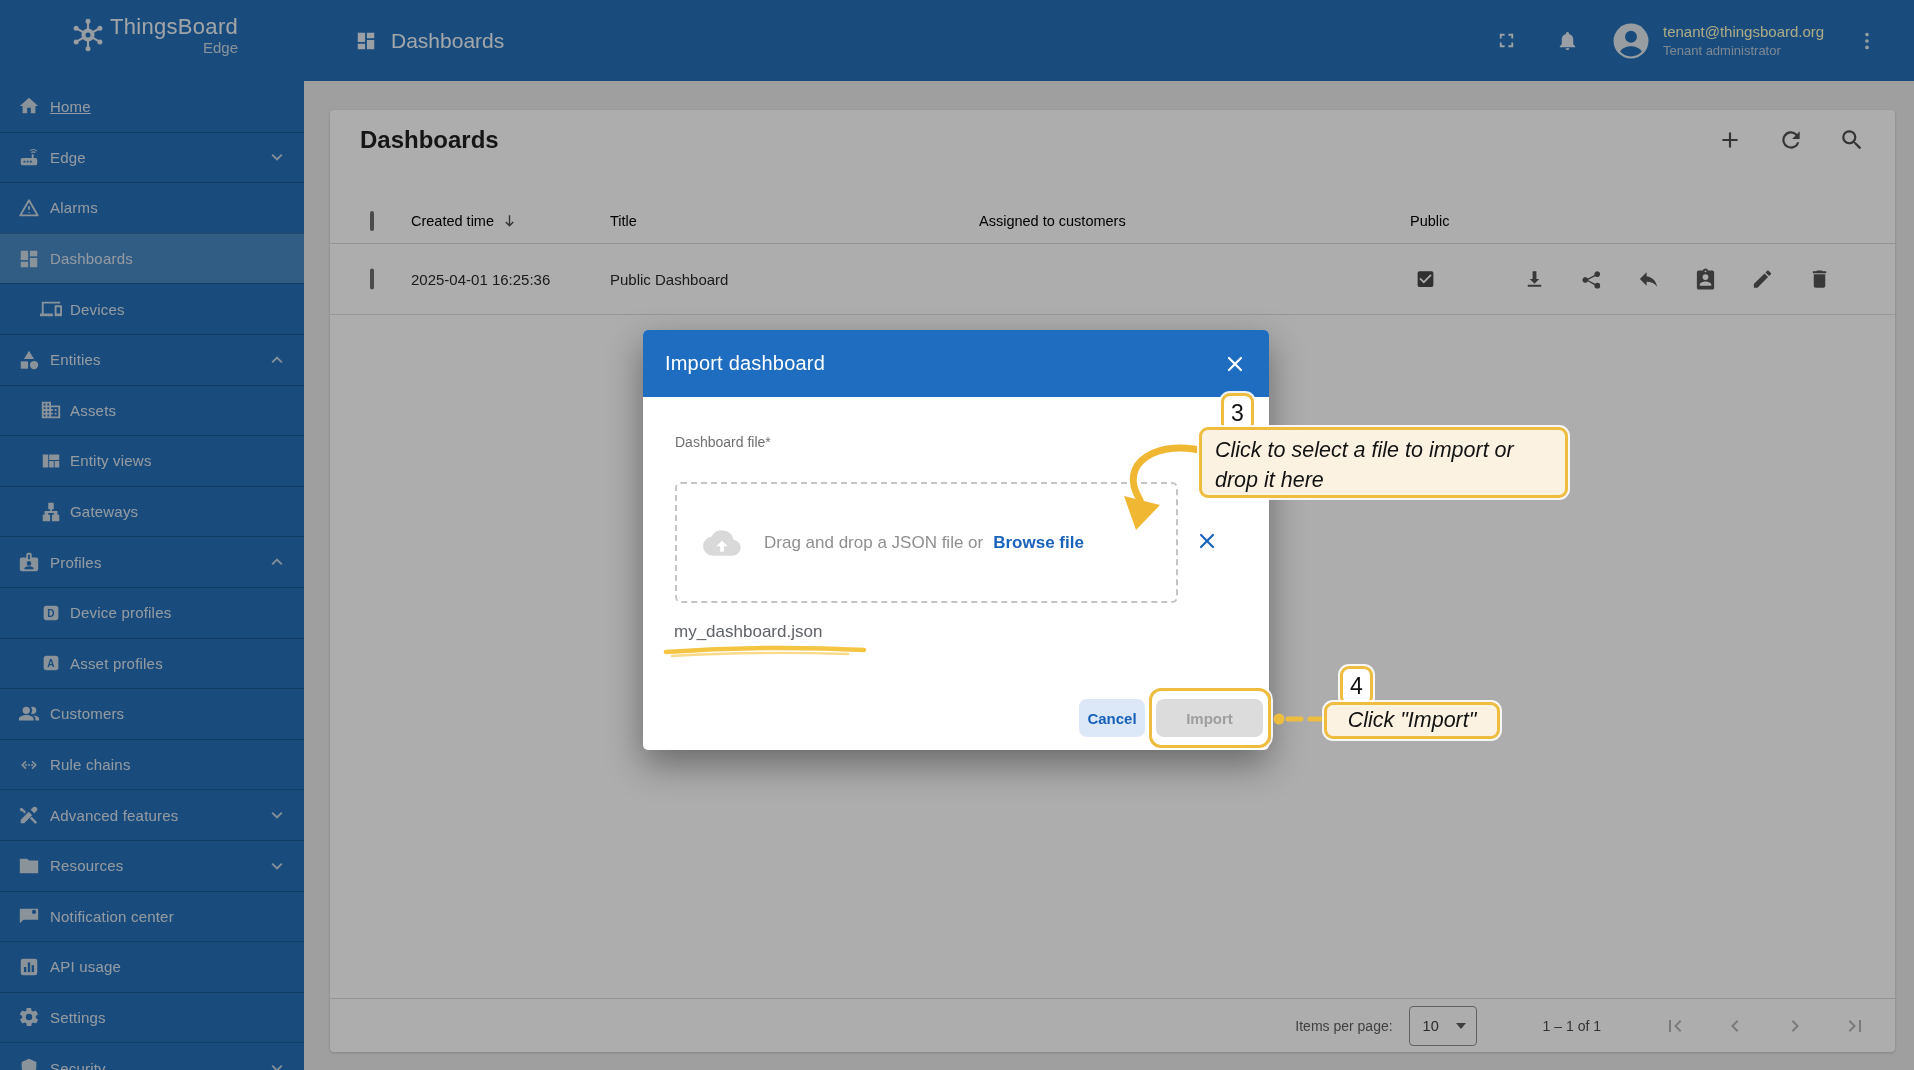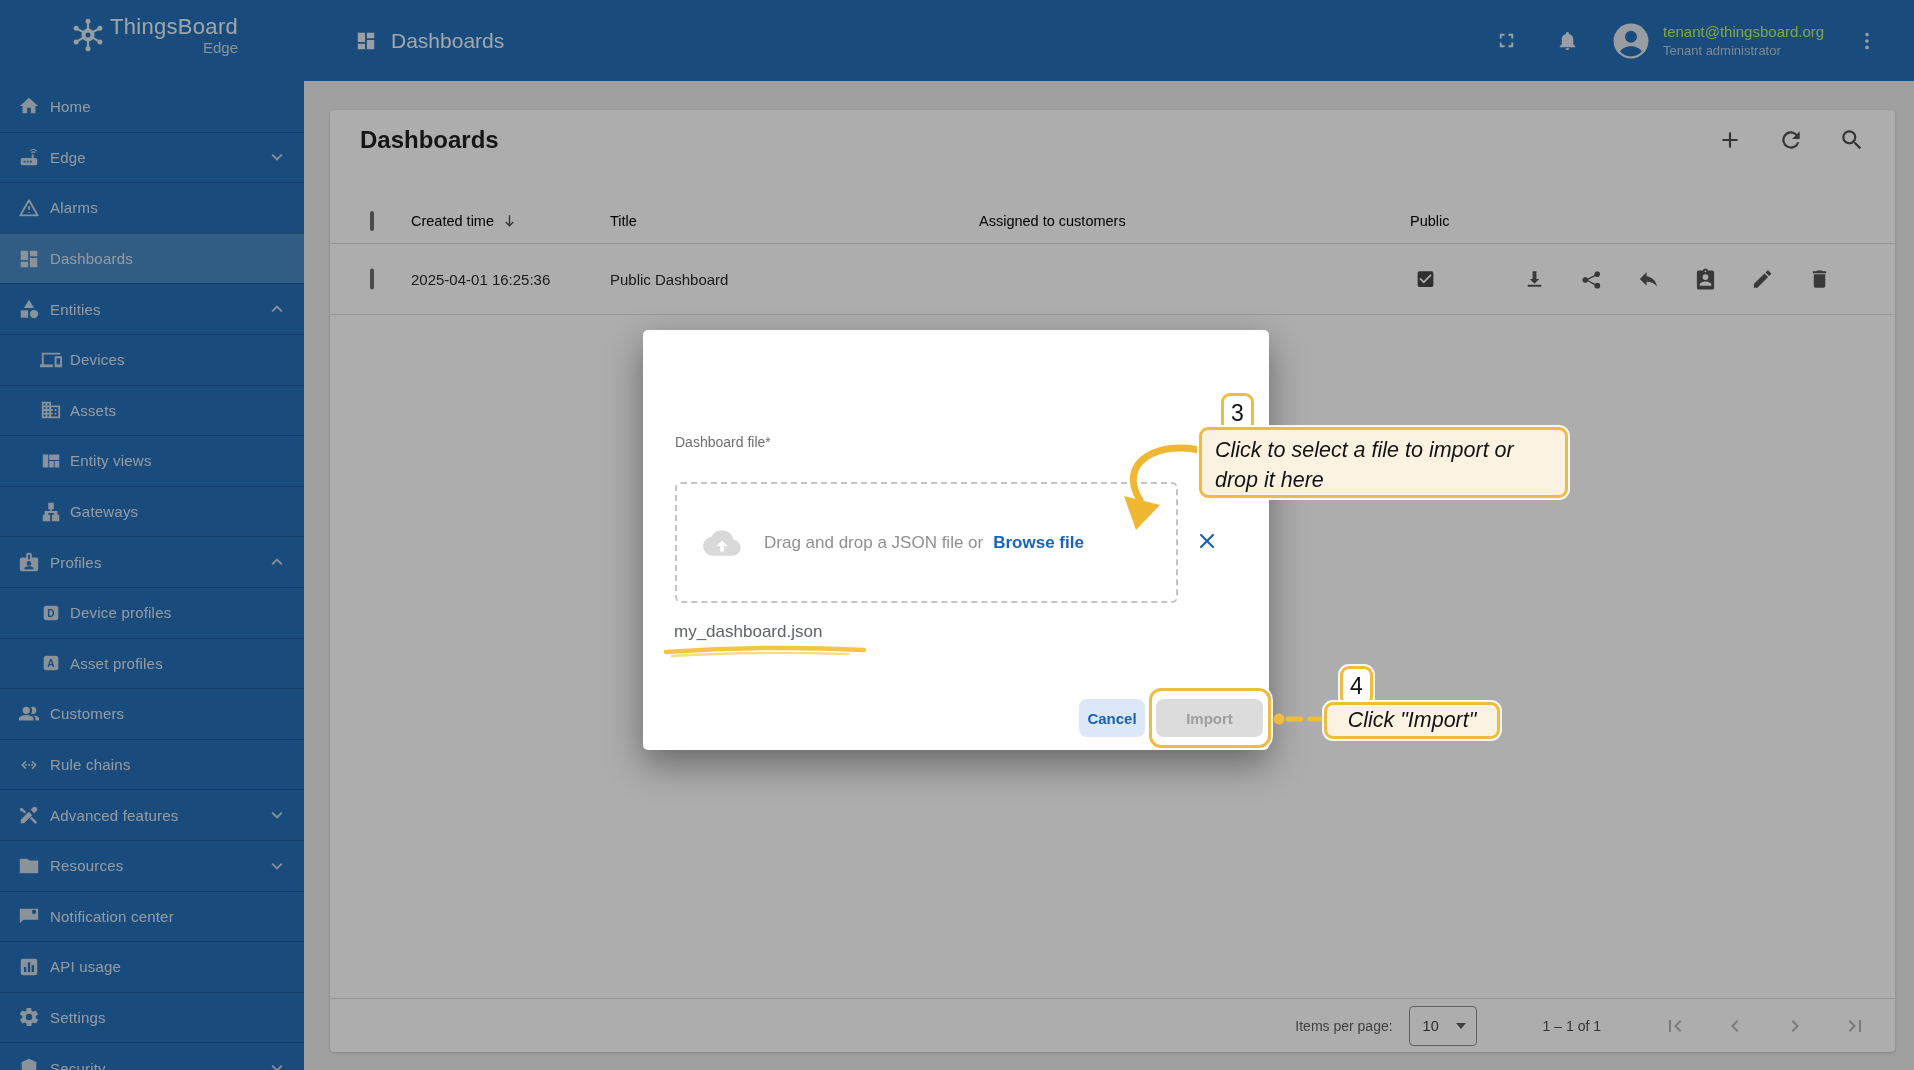--- a/index.html
+++ b/index.html
@@ -18,27 +18,27 @@
   .topbar{position:absolute;left:0;top:0;width:1914px;height:81px;background:var(--primary);z-index:10;}
   .logo{position:absolute;left:68px;top:14px;display:flex;align-items:center;gap:2px;color:#e9eff6;}
   .logo-text{display:flex;flex-direction:column;align-items:flex-end;}
   .logo-title{font-size:22px;letter-spacing:.3px;color:#eef3f8;}
   .logo-sub{font-size:15px;color:#cbd9e6;margin-top:-1px;}
   .page-title{position:absolute;left:355px;top:0;height:81px;display:flex;align-items:center;gap:14px;color:#f0f5fa;}
   .page-title .txt{font-size:21px;font-weight:500;}
   .tb-ic{color:#e2eaf2;}
   .tb-btn{position:absolute;top:0;height:81px;display:flex;align-items:center;}
   .userblock{position:absolute;left:1663px;top:0;height:81px;display:flex;flex-direction:column;justify-content:center;}
-  .user-email{font-size:15px;color:#bef264;}
+  .user-email{font-size:15px;color:#fef9c3;}
   .user-role{font-size:13px;color:#b7c8d9;margin-top:3px;}
 
   
   .sidebar{position:absolute;left:0;top:81px;width:304px;height:989px;background:var(--primary);z-index:10;overflow:hidden;}
   .si{height:50.6px;display:flex;align-items:center;padding-left:18px;color:#dbe4ee;border-top:1px solid rgba(5,35,62,.28);cursor:pointer;}
-  .si:first-child{border-top:none;}
+  .si:first-child{border-top:none;text-decoration:underline;}
   .si .si-ic{width:22px;height:22px;margin-right:10px;color:#ccd8e4;flex:none;}
   .si .si-lb{font-size:15px;font-weight:500;letter-spacing:.2px;}
   .si.sub{padding-left:40px;}
   .si.sub .si-ic{margin-right:8px;}
   .si.active{background:rgba(255,255,255,.17);}
   .si .si-ch{margin-left:auto;margin-right:16px;width:22px;height:22px;color:#c3d2e0;}
 
   
   .content{position:absolute;left:304px;top:81px;width:1610px;height:989px;background:#ebebeb;}
   .card{position:absolute;left:26px;top:29px;width:1565px;height:942px;background:#ffffff;border-radius:4px;box-shadow:0 1px 3px rgba(0,0,0,.18);}
@@ -191,42 +191,42 @@
     <span class="si-lb">Alarms</span>
   </div>
   <div class="si active">
     <span class="si-ic">
         <svg viewBox="0 0 24 24" fill="currentColor" width="22" height="22">
           <path d="M3 13h8V3H3zm0 8h8v-6H3zm10 0h8V11h-8zm0-18v6h8V3z"></path>
         </svg>
       </span>
     <span class="si-lb">Dashboards</span>
   </div>
+  <div class="si sub">
+    <span class="si-ic">
+        <svg viewBox="0 0 24 24" fill="currentColor" width="22" height="22">
+          <path d="M4 6h18V4H2v13H0v3h14v-3H4zm19 2h-6a1 1 0 0 0-1 1v10a1 1 0 0 0 1 1h6a1 1 0 0 0 1-1V9a1 1 0 0 0-1-1zm-1 9h-4v-7h4z"></path>
+        </svg>
+      </span>
+    <span class="si-lb">Devices</span>
+  </div>
   <div class="si">
     <span class="si-ic">
         <svg viewBox="0 0 24 24" fill="currentColor" width="22" height="22">
           <path d="M12 2l-5.5 9h11z"></path>
           <circle cx="17.5" cy="17.5" r="4.5"></circle>
           <path d="M3 13.5h8v8H3z"></path>
         </svg>
       </span>
     <span class="si-lb">Entities</span>
     <span class="si-ch">
         <svg viewBox="0 0 24 24" fill="currentColor" width="22" height="22" style="transform:rotate(180deg)">
           <path d="M7.4 8.6L12 13.2l4.6-4.6L18 10l-6 6-6-6z"></path>
         </svg>
       </span>
-  </div>
-  <div class="si sub">
-    <span class="si-ic">
-        <svg viewBox="0 0 24 24" fill="currentColor" width="22" height="22">
-          <path d="M4 6h18V4H2v13H0v3h14v-3H4zm19 2h-6a1 1 0 0 0-1 1v10a1 1 0 0 0 1 1h6a1 1 0 0 0 1-1V9a1 1 0 0 0-1-1zm-1 9h-4v-7h4z"></path>
-        </svg>
-      </span>
-    <span class="si-lb">Devices</span>
   </div>
   <div class="si sub">
     <span class="si-ic">
         <svg viewBox="0 0 24 24" fill="currentColor" width="22" height="22">
           <path d="M12 7V3H2v18h20V7zM6 19H4v-2h2zm0-4H4v-2h2zm0-4H4V9h2zm0-4H4V5h2zm4 12H8v-2h2zm0-4H8v-2h2zm0-4H8V9h2zm0-4H8V5h2zm10 12h-8v-2h2v-2h-2v-2h2v-2h-2V9h8zm-2-8h-2v2h2zm0 4h-2v2h2z"></path>
         </svg>
       </span>
     <span class="si-lb">Assets</span>
   </div>
   <div class="si sub">
@@ -473,20 +473,29 @@
             </svg>
           </span>
       </span>
     </div>
   </section>
 </main>
 
 <div class="backdrop"></div>
 
 <div class="modal">
+  <div class="modal-head">
+    <span class="modal-title">Import dashboard</span>
+    <span class="modal-close">
+      <svg width="24" height="24" viewBox="0 0 24 24" fill="none" stroke="#fff" stroke-width="2.2" stroke-linecap="round">
+          <line x1="6" y1="6" x2="18" y2="18"></line>
+          <line x1="18" y1="6" x2="6" y2="18"></line>
+        </svg>
+    </span>
+  </div>
   <div class="field-label">Dashboard file*</div>
   <div class="dropzone">
     <span>
       <svg width="38" height="38" viewBox="0 0 24 24">
           <path fill="#d9d9d9" d="M19.35 10.04A7.49 7.49 0 0 0 5.35 8.04 6 6 0 0 0 6 20h13a5 5 0 0 0 .35-9.96z"></path>
           <path fill="#fff" d="M12 10.5l-3.6 3.6h2.4v3.4h2.4v-3.4h2.4z"></path>
         </svg>
     </span>
     <span class="dz-text">Drag and drop a JSON file or</span>
     <span class="dz-browse">Browse file</span>

